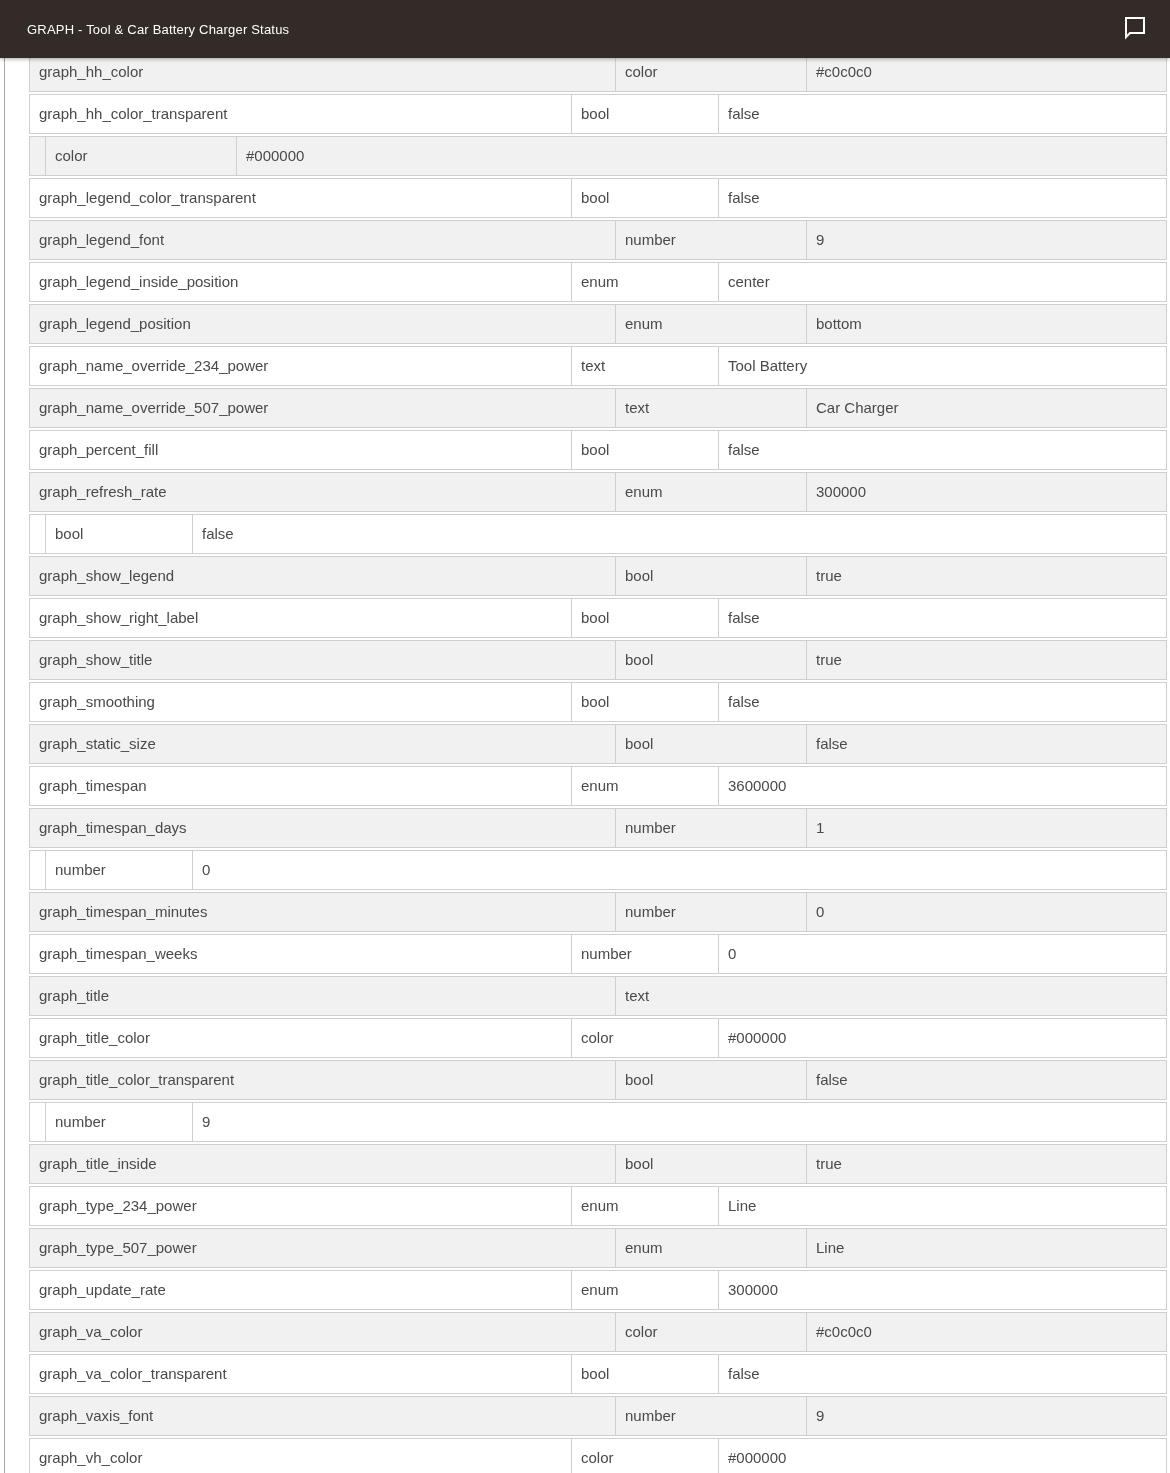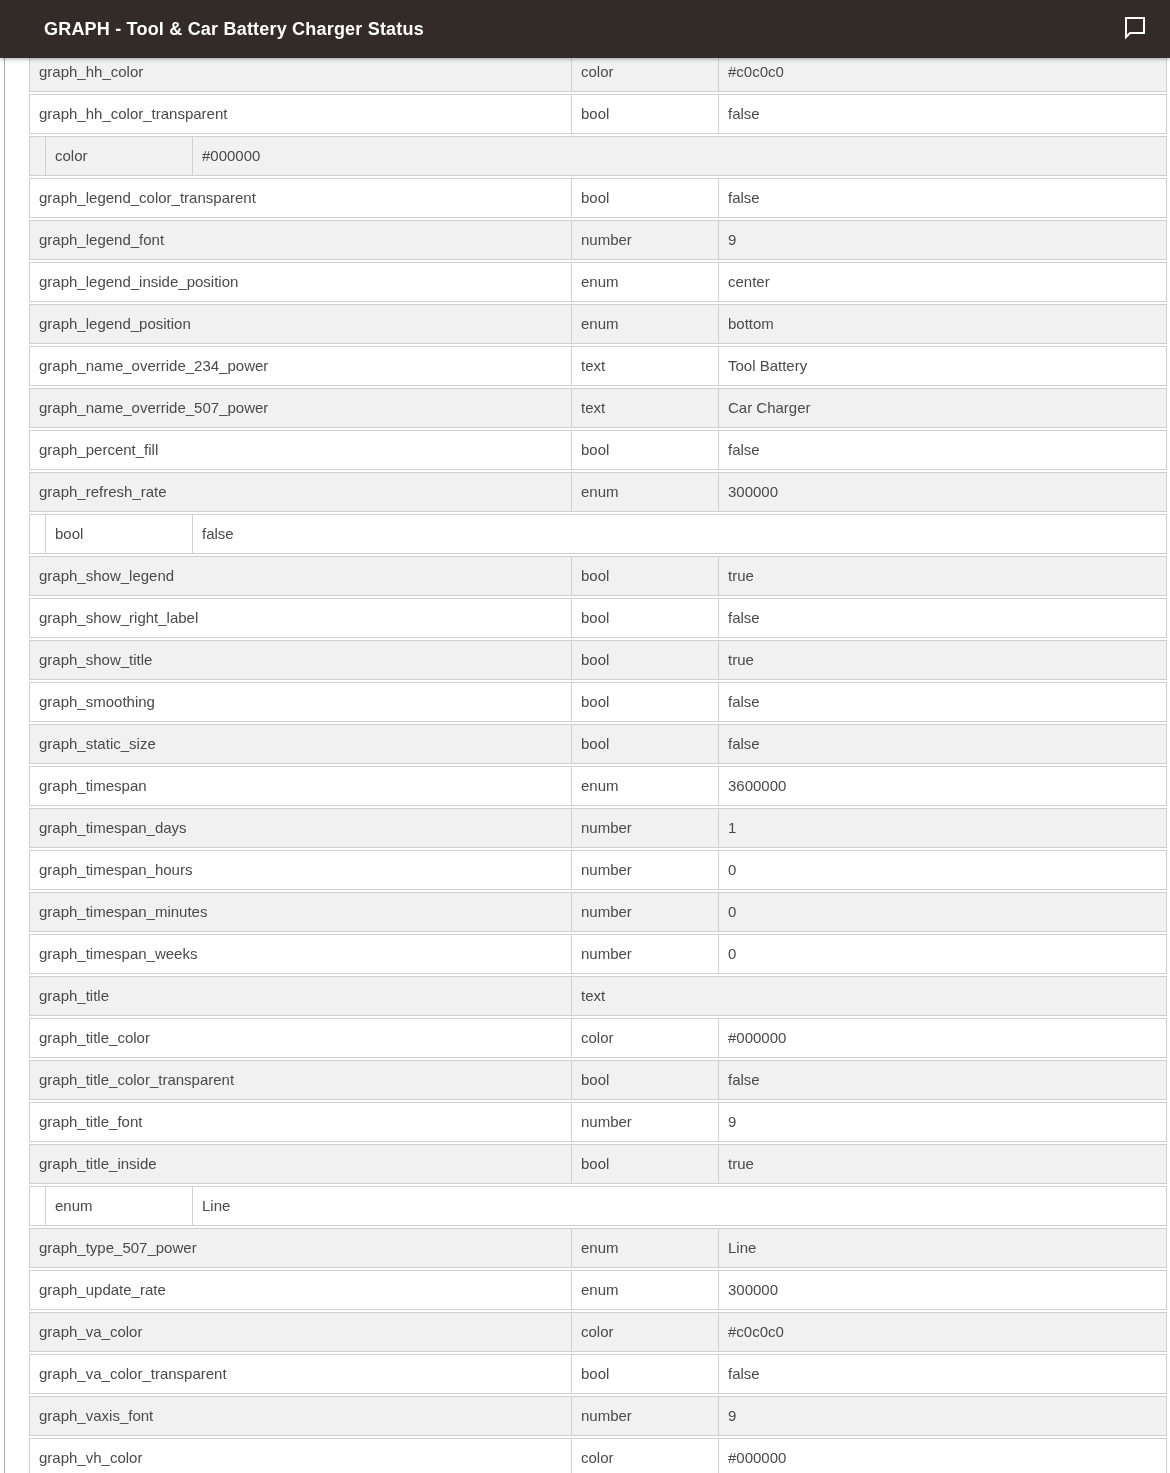--- a/index.html
+++ b/index.html
@@ -43,21 +43,21 @@
     display: flex;
     height: 40px;
     margin-bottom: 2px;
     border: 1px solid var(--border);
     background: var(--row-bg);
     color: var(--text);
     font-size: 15px;
     line-height: 38px;
     cursor: pointer;
   }
-  .row.alt { background: var(--row-alt-bg); }
+  .row.alt { background: var(--row-alt-bg); gap: 44px; }
   .cell {
     padding-left: 9px;
     white-space: nowrap;
     overflow: hidden;
   }
   .cell.name  { width: 526px; }
   .cell.type  { width: 147px; border-left: 1px solid var(--border); margin-left: 15px; }
   .cell.value { flex: 1;      border-left: 1px solid var(--border); }
   
   .app-bar {
@@ -65,23 +65,23 @@
     left: 0; top: 0; right: 0;
     height: 58px;
     background: var(--app-bar-bg);
     z-index: 10;
     display: flex;
     align-items: center;
     box-shadow: 0 1px 4px rgba(0,0,0,0.35);
   }
   .app-bar-title {
     color: var(--title-text);
-    font-size: 18px;
-    font-weight: bold;
-    margin-left: 44px;
+    font-size: 13px;
+    font-weight: normal;
+    margin-left: 27px;
     letter-spacing: 0.2px;
   }
   .app-bar-action {
     position: absolute;
     right: 22px; top: 13px;
     width: 26px; height: 28px;
     background: transparent;
     border: none;
     cursor: pointer;
     padding: 0;
@@ -181,21 +181,20 @@
         <div class="cell name">graph_timespan</div>
         <div class="cell type">enum</div>
         <div class="cell value">3600000</div>
       </div>
       <div class="row alt">
         <div class="cell name">graph_timespan_days</div>
         <div class="cell type">number</div>
         <div class="cell value">1</div>
       </div>
       <div class="row">
-        <div class="cell name">graph_timespan_hours</div>
         <div class="cell type">number</div>
         <div class="cell value">0</div>
       </div>
       <div class="row alt">
         <div class="cell name">graph_timespan_minutes</div>
         <div class="cell type">number</div>
         <div class="cell value">0</div>
       </div>
       <div class="row">
         <div class="cell name">graph_timespan_weeks</div>
@@ -210,30 +209,30 @@
         <div class="cell name">graph_title_color</div>
         <div class="cell type">color</div>
         <div class="cell value">#000000</div>
       </div>
       <div class="row alt">
         <div class="cell name">graph_title_color_transparent</div>
         <div class="cell type">bool</div>
         <div class="cell value">false</div>
       </div>
       <div class="row">
-        <div class="cell name">graph_title_font</div>
         <div class="cell type">number</div>
         <div class="cell value">9</div>
       </div>
       <div class="row alt">
         <div class="cell name">graph_title_inside</div>
         <div class="cell type">bool</div>
         <div class="cell value">true</div>
       </div>
       <div class="row">
+        <div class="cell name">graph_type_234_power</div>
         <div class="cell type">enum</div>
         <div class="cell value">Line</div>
       </div>
       <div class="row alt">
         <div class="cell name">graph_type_507_power</div>
         <div class="cell type">enum</div>
         <div class="cell value">Line</div>
       </div>
       <div class="row">
         <div class="cell name">graph_update_rate</div>

